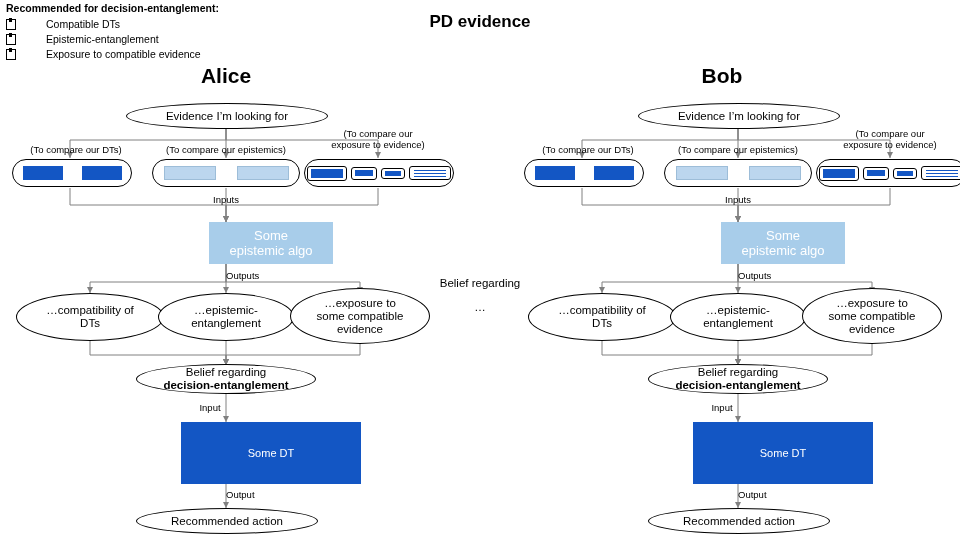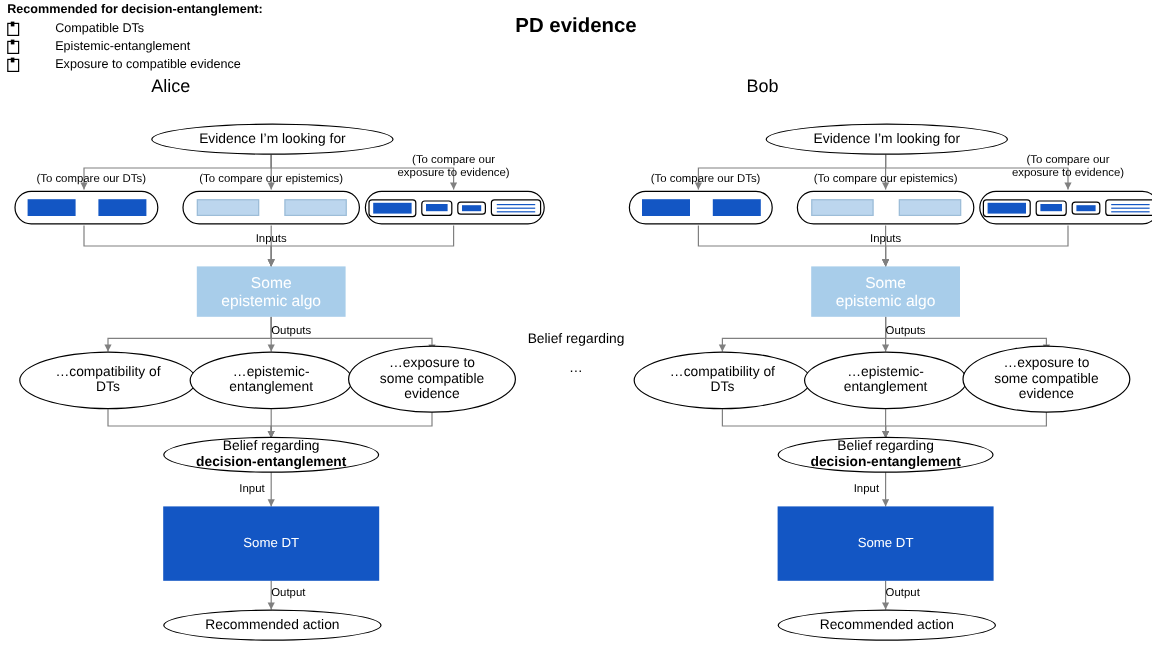--- a/index.html
+++ b/index.html
@@ -63,23 +63,23 @@
     left: 0;
     top: 12px;
     width: 960px;
     text-align: center;
     font-size: 17px;
     font-weight: bold;
   }
 
   
   .person-title {
-    font-size: 15px;
-    font-weight: normal;
-    text-align: left;
+    font-size: 21px;
+    font-weight: bold;
+    text-align: center;
     width: 200px;
   }
 
   
   .ellipse {
     border: 1.2px solid #000;
     border-radius: 50%/50%;
     background: #ffffff;
     display: flex;
     align-items: center;
@@ -89,20 +89,21 @@
     line-height: 13px;
     box-sizing: border-box;
   }
   .rect {
     border: 1px solid #cfcfcf;
     box-sizing: border-box;
     display: flex;
     align-items: center;
     justify-content: center;
     text-align: center;
+    margin-left: 45px;
   }
   .algo-box {
     background: #a8cdea;
     color: #ffffff;
     font-size: 13px;
     line-height: 15px;
     border: none;
   }
   .dt-box {
     background: #1356c4;

